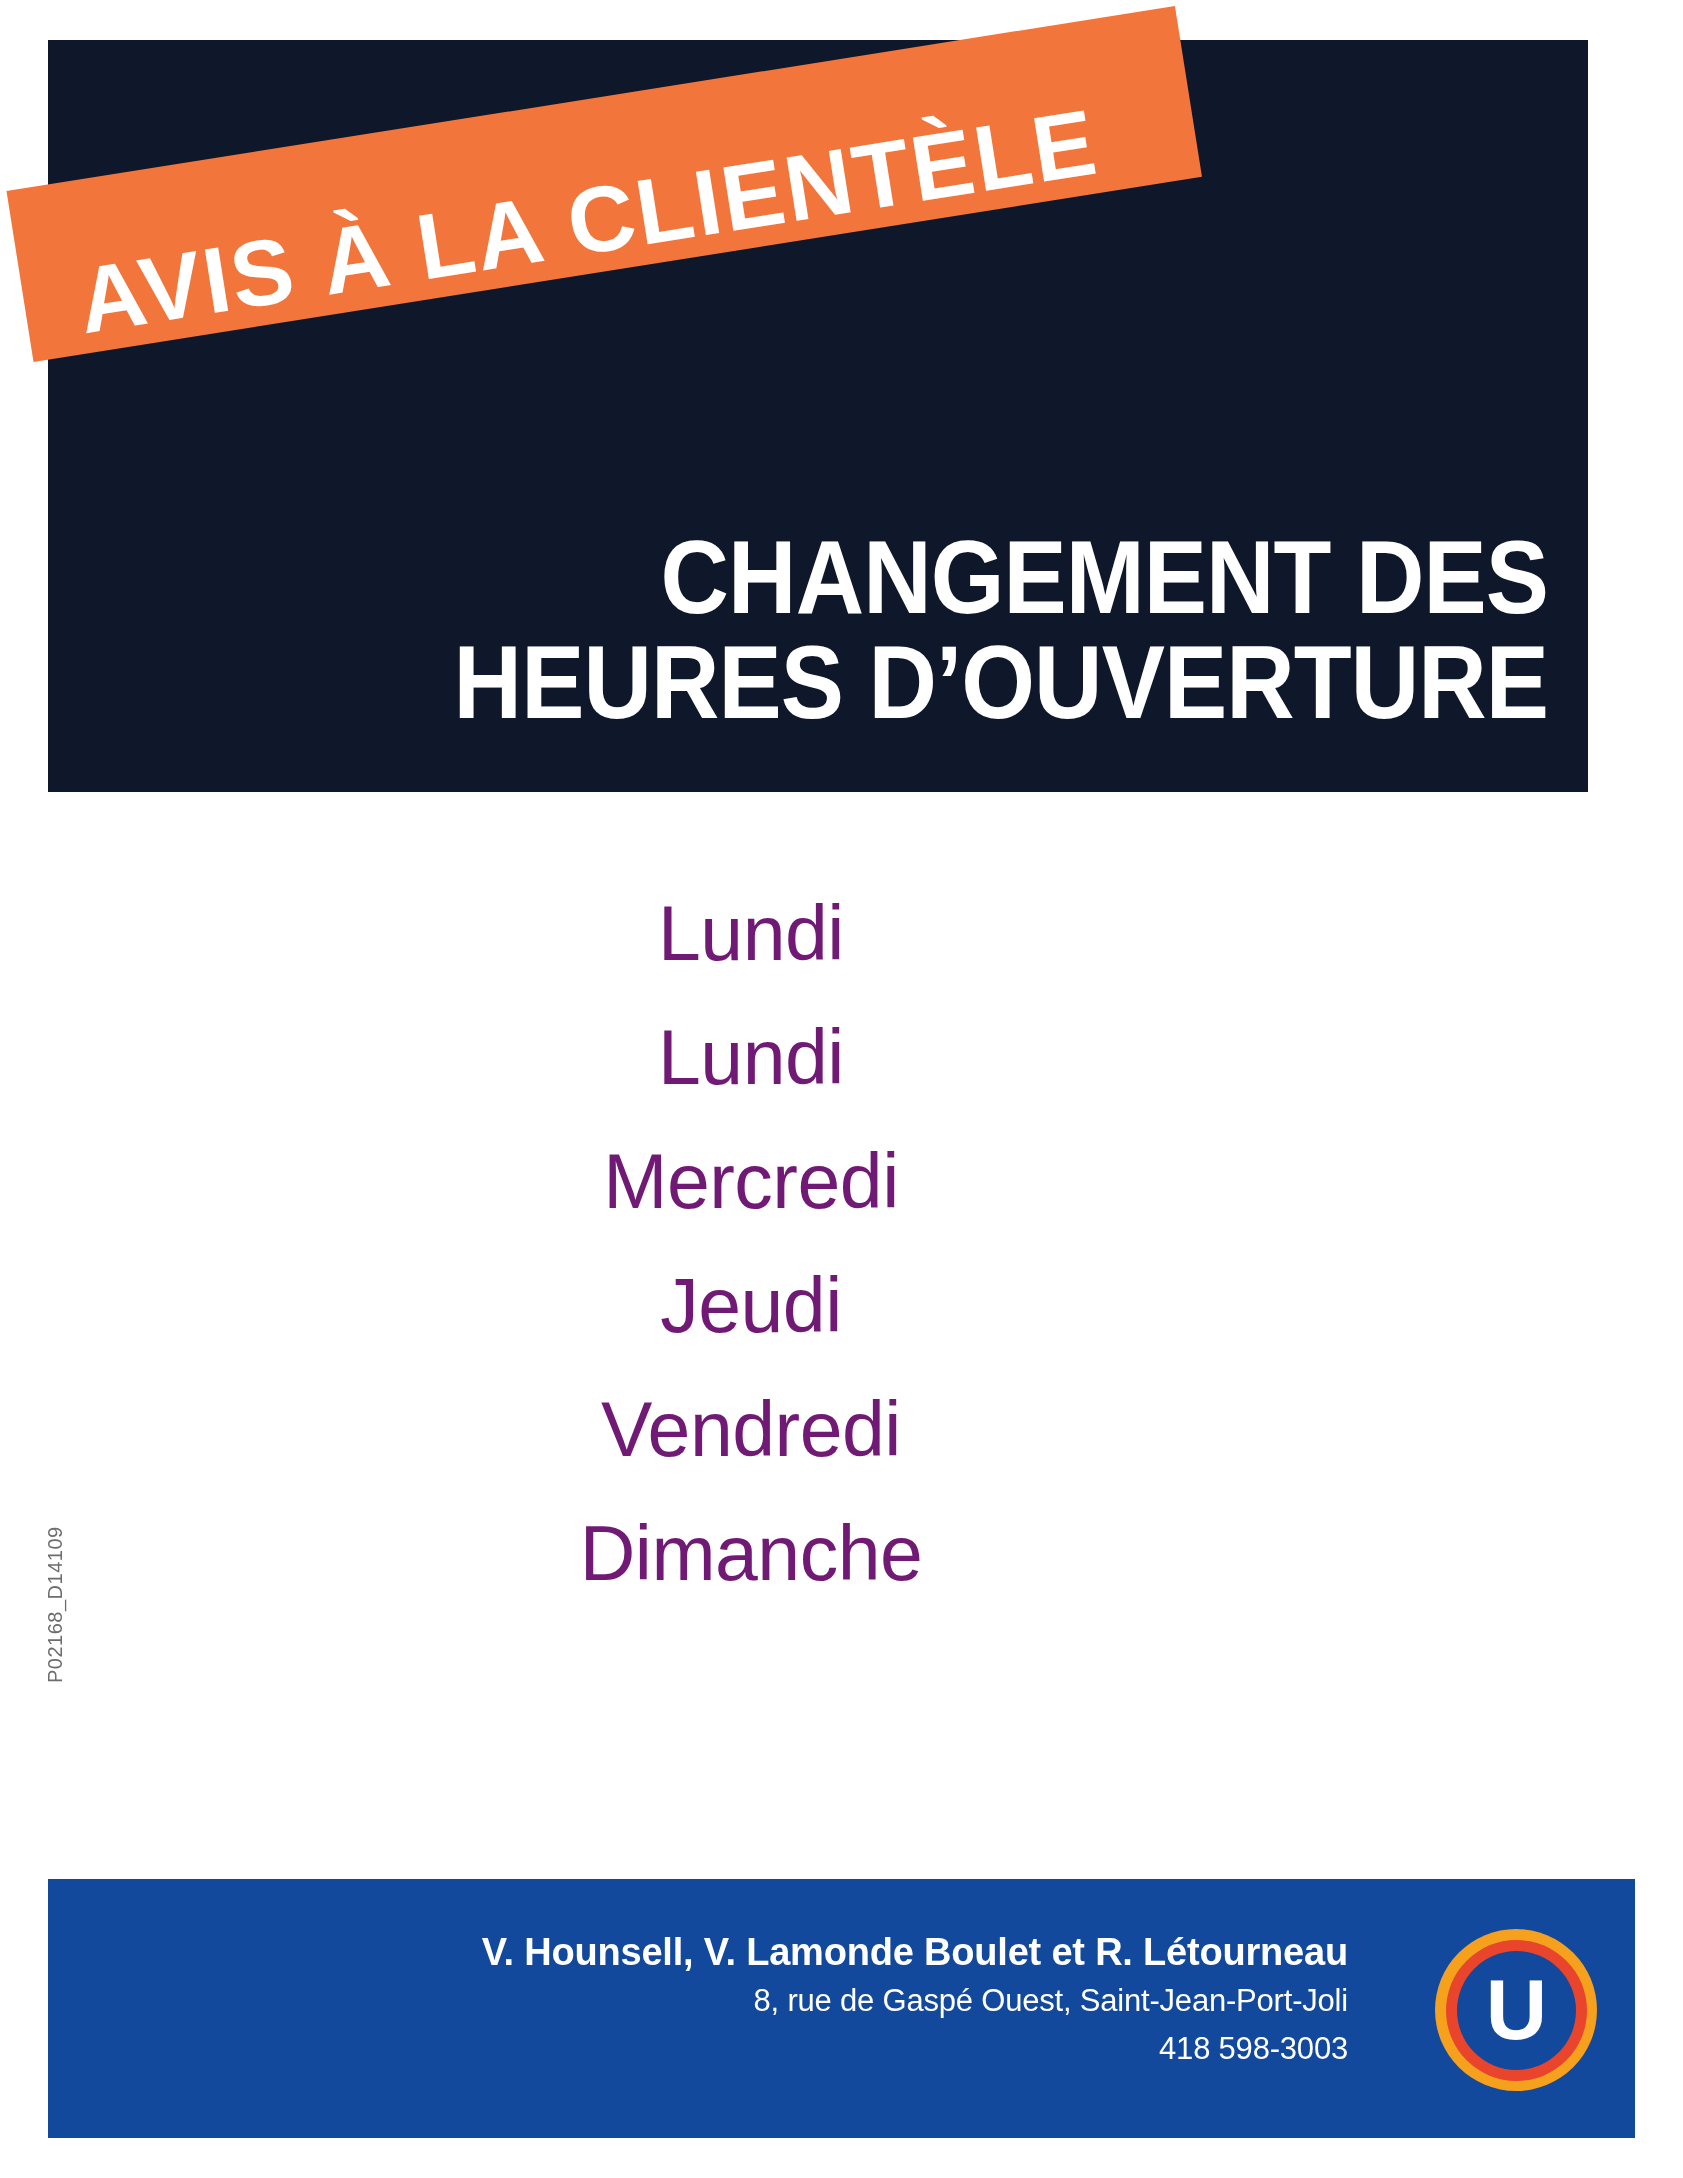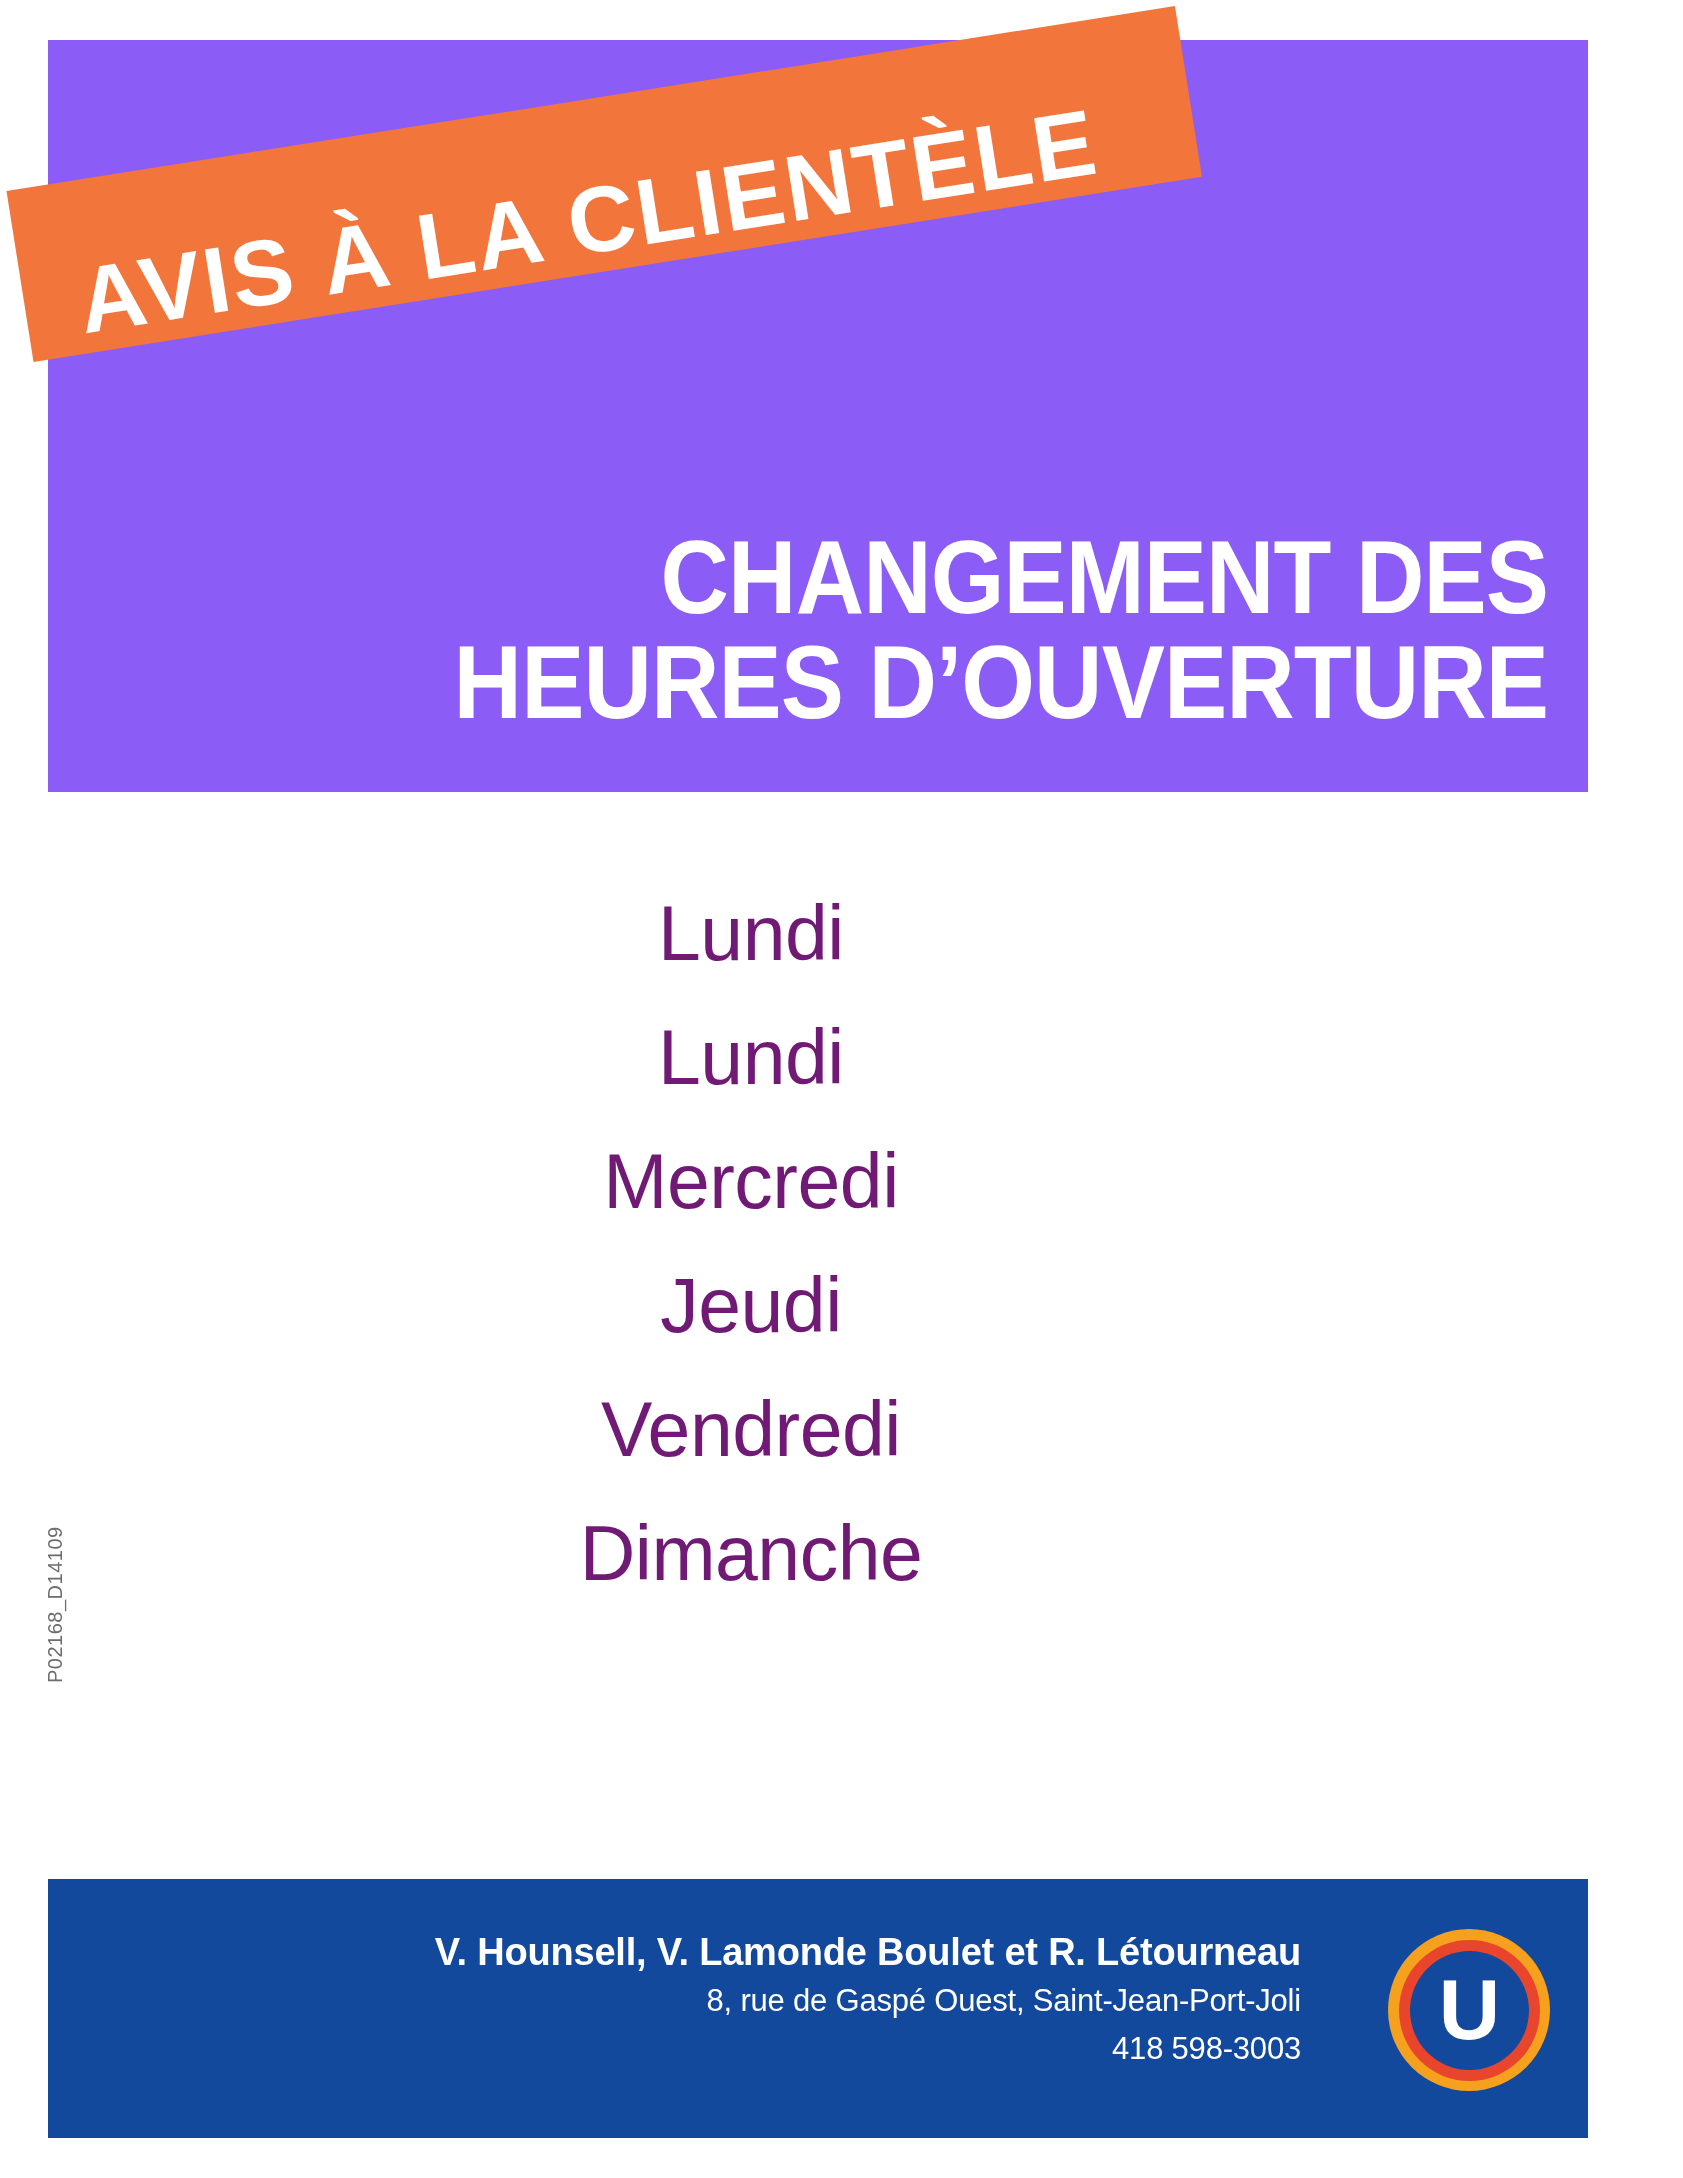--- a/index.html
+++ b/index.html
@@ -24,21 +24,21 @@
     background: #ffffff;
   }
 
   
   .header-block {
     position: absolute;
     left: 48px;
     top: 40px;
     width: 1540px;
     height: 752px;
-    background: #8b5cf6;
+    background: #0f172a;
   }
 
   .header-titles {
     position: absolute;
     left: 0;
     right: 40px;
     bottom: 57px;
     text-align: right;
     color: #ffffff;
   }
@@ -121,20 +121,21 @@
 
   
   .footer-block {
     position: absolute;
     left: 48px;
     top: 1879px;
     width: 1540px;
     height: 259px;
     background: #13499c;
     color: #ffffff;
+    padding-left: 47px;
   }
   .footer-text {
     position: absolute;
     left: 119px;
     right: 287px;
     top: 48px;
     text-align: right;
   }
   .footer-names {
     font-weight: bold;

